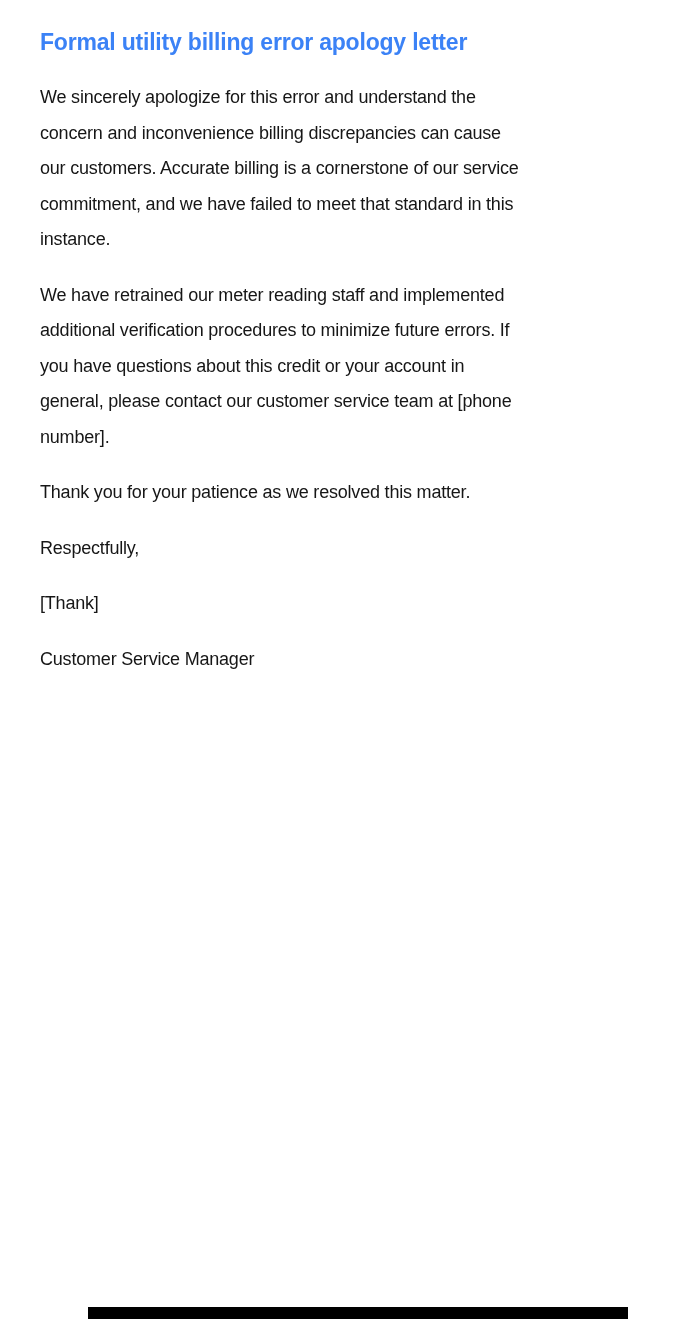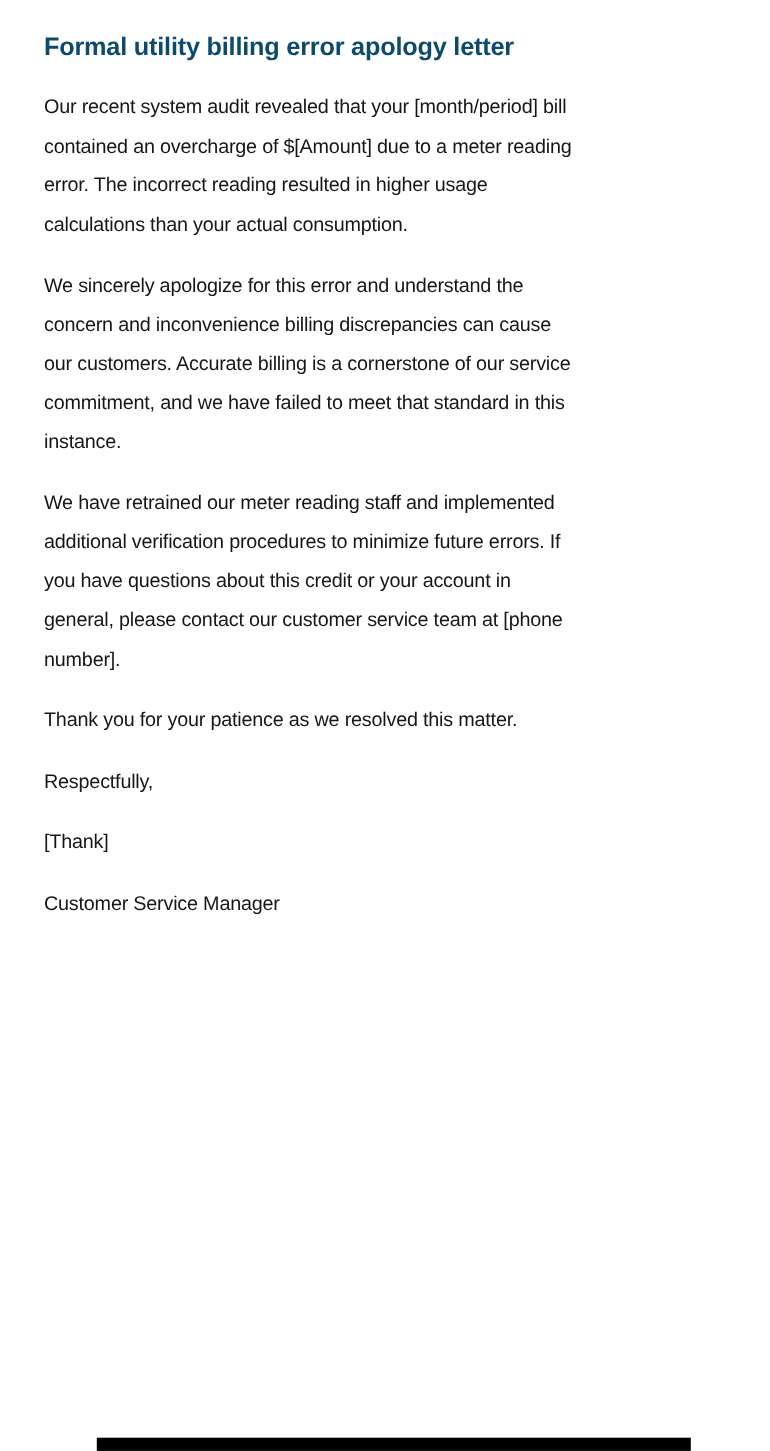--- a/index.html
+++ b/index.html
@@ -14,21 +14,21 @@
     font-family: "Liberation Sans", "DejaVu Sans", sans-serif;
     overflow: hidden;
   }
   .letter {
     padding: 28px 38px 0 40px;
   }
   h1.title {
     font-size: 23px;
     line-height: 28px;
     font-weight: 700;
-    color: #0c4a6e;
+    color: #3b82f6;
     letter-spacing: -0.2px;
     margin: 0 0 24px 0;
   }
   p.line, p.para {
     font-size: 18px;
     line-height: 35.5px;
     color: #161616;
     letter-spacing: -0.2px;
     margin: 0 0 20px 0;
     white-space: pre-line; 
@@ -44,24 +44,20 @@
 </style>
 </head>
 <body>
 
 <main class="letter">
   <h1 class="title">Formal utility billing error apology letter</h1>
 
 
 
 
-  <p class="para">Our recent system audit revealed that your [month/period] bill
-contained an overcharge of $[Amount] due to a meter reading
-error. The incorrect reading resulted in higher usage
-calculations than your actual consumption.</p>
 
   <p class="para">We sincerely apologize for this error and understand the
 concern and inconvenience billing discrepancies can cause
 our customers. Accurate billing is a cornerstone of our service
 commitment, and we have failed to meet that standard in this
 instance.</p>
 
 
   <p class="para">We have retrained our meter reading staff and implemented
 additional verification procedures to minimize future errors. If

